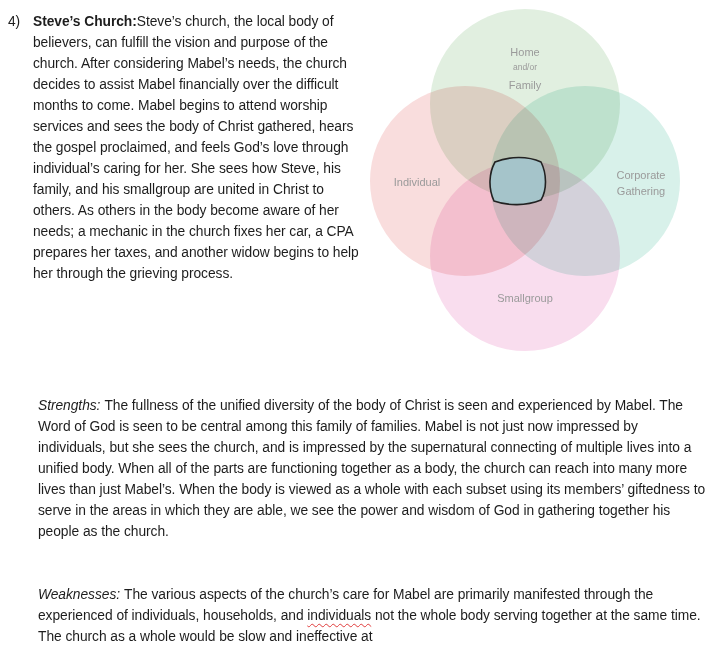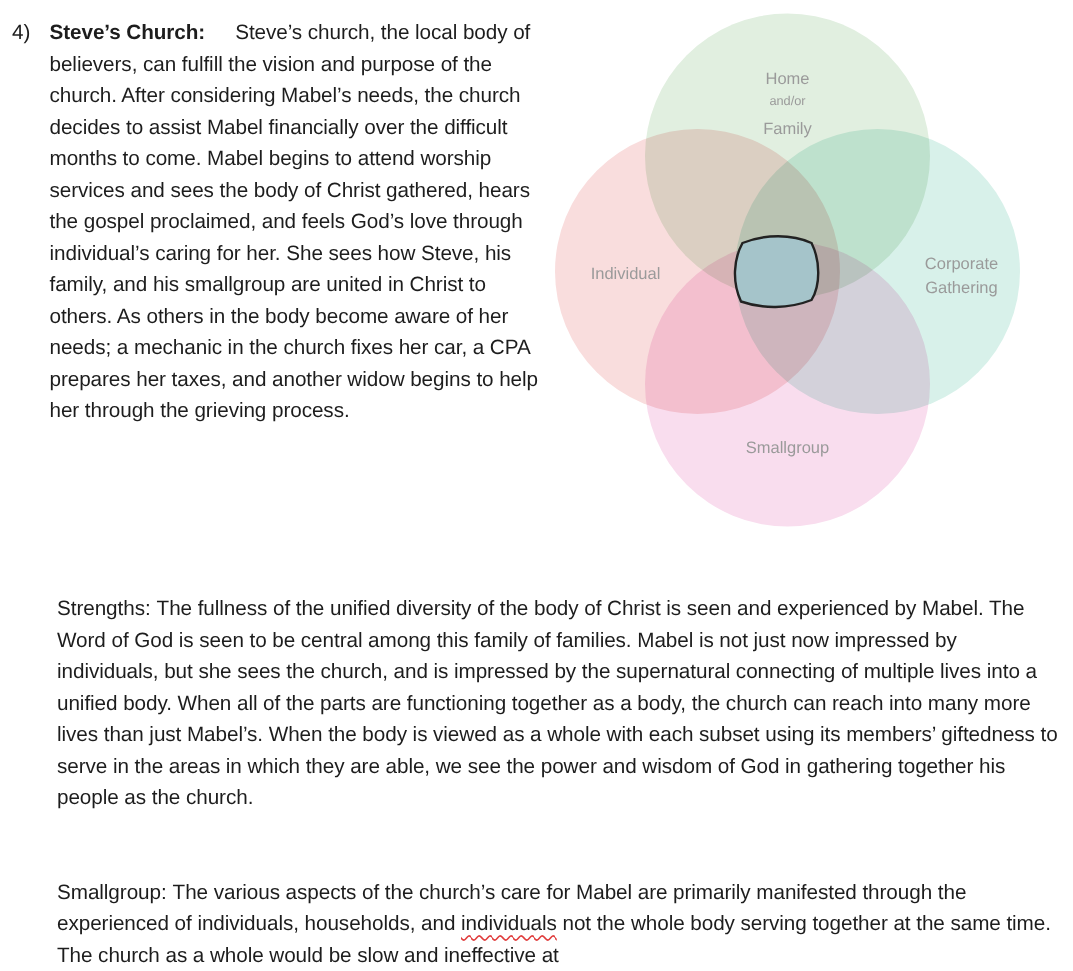--- a/index.html
+++ b/index.html
@@ -8,33 +8,33 @@
     position:relative; width:715px; height:647px; background:#ffffff;
     overflow:hidden; font-family:"Liberation Sans", sans-serif;
     color:#1d1d1d;
   }
   .body-text { font-size:13.8px; line-height:21px; letter-spacing:-0.05px; }
 
   
   .col { position:absolute; left:8px; top:11px; width:360px; display:flex; }
   .num { width:25px; flex:0 0 25px; }
   .item-body { flex:1; }
-  .heading { font-weight:bold; margin-right:20px; }
+  .heading { font-weight:bold; margin-right:0; }
 
   
   .venn-wrap { position:absolute; left:365px; top:2px; width:350px; height:372px;text-align:center; }
   .vc { mix-blend-mode:multiply; }
   .vl { fill:#9a9a9a; font-size:11px; font-family:"Liberation Sans", sans-serif; text-anchor:middle; }
   .vl-small { font-size:8.5px; }
 
   
   .para { position:absolute; left:38px; width:668px; }
   .strengths-para { top:395px; }
   .weaknesses-para { top:584px; }
-  .ital { margin-right:4px;text-align:center; }
+  .ital { font-style:italic; margin-right:4px;text-align:center; }
 
   .squiggle {
     text-decoration-line:underline;
     text-decoration-style:wavy;
     text-decoration-color:#e03c3c;
     text-decoration-thickness:1px;
     text-underline-offset:3px;
   }
 </style>
 </head>
@@ -73,16 +73,16 @@
 
       <text class="vl" x="160" y="300">Smallgroup</text>
     </svg>
   </div>
 
   <p class="para body-text strengths-para">
     <span class="ital">Strengths:</span><span>The fullness of the unified diversity of the body of Christ is seen and experienced by Mabel. The Word of God is seen to be central among this family of families. Mabel is not just now impressed by individuals, but she sees the church, and is impressed by the supernatural connecting of multiple lives into a unified body. When all of the parts are functioning together as a body, the church can reach into many more lives than just Mabel’s. When the body is viewed as a whole with each subset using its members’ giftedness to serve in the areas in which they are able, we see the power and wisdom of God in gathering together his people as the church.</span>
   </p>
 
   <p class="para body-text weaknesses-para">
-    <span class="ital">Smallgroup:</span><span>The various aspects of the church’s care for Mabel are primarily manifested through the experienced of individuals, households, and </span><span class="squiggle">individuals</span><span> not the whole body serving together at the same time. The church as a whole would be slow and ineffective at</span>
+    <span class="ital">Weaknesses:</span><span>The various aspects of the church’s care for Mabel are primarily manifested through the experienced of individuals, households, and </span><span class="squiggle">individuals</span><span> not the whole body serving together at the same time. The church as a whole would be slow and ineffective at</span>
   </p>
 
 </div>
 
 </body></html>

